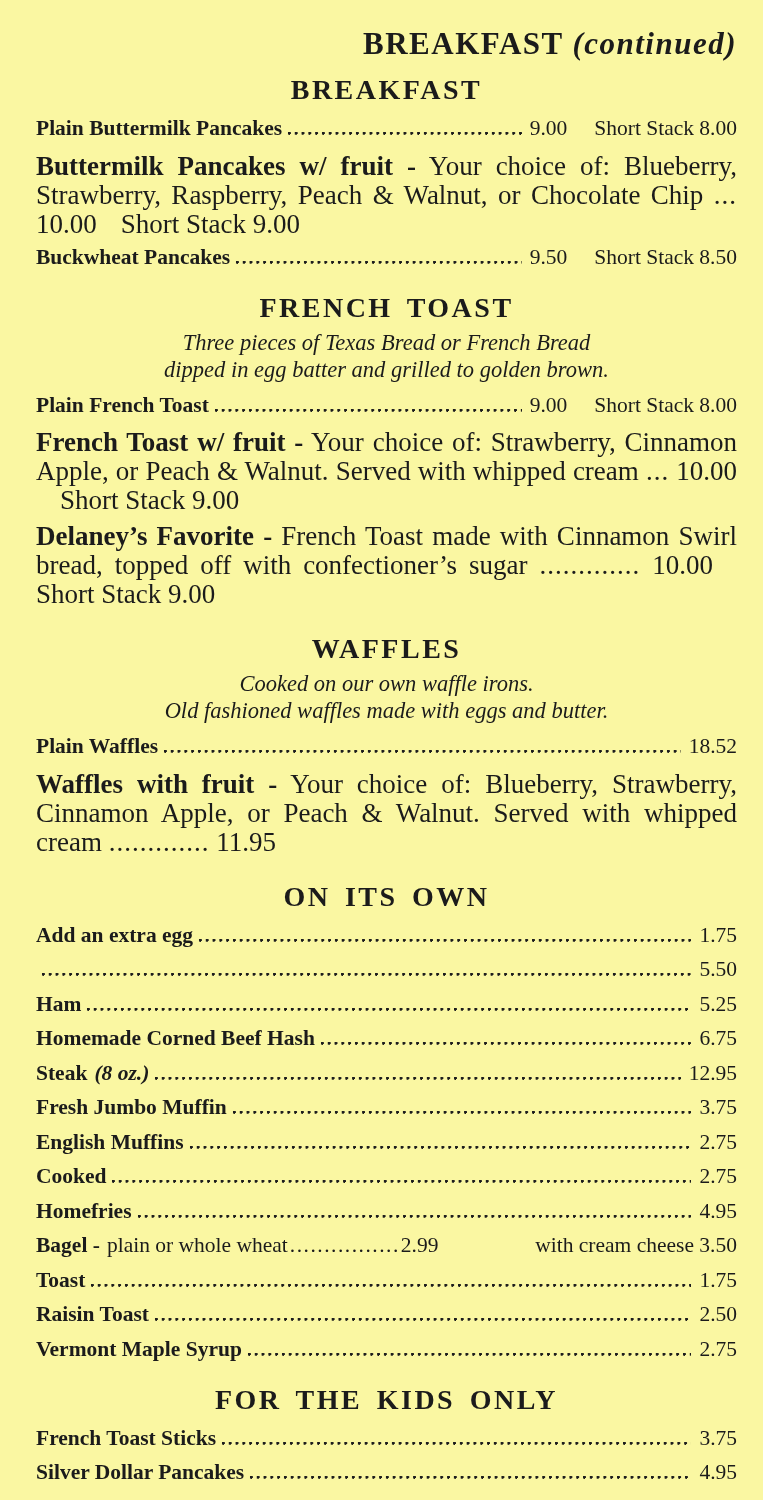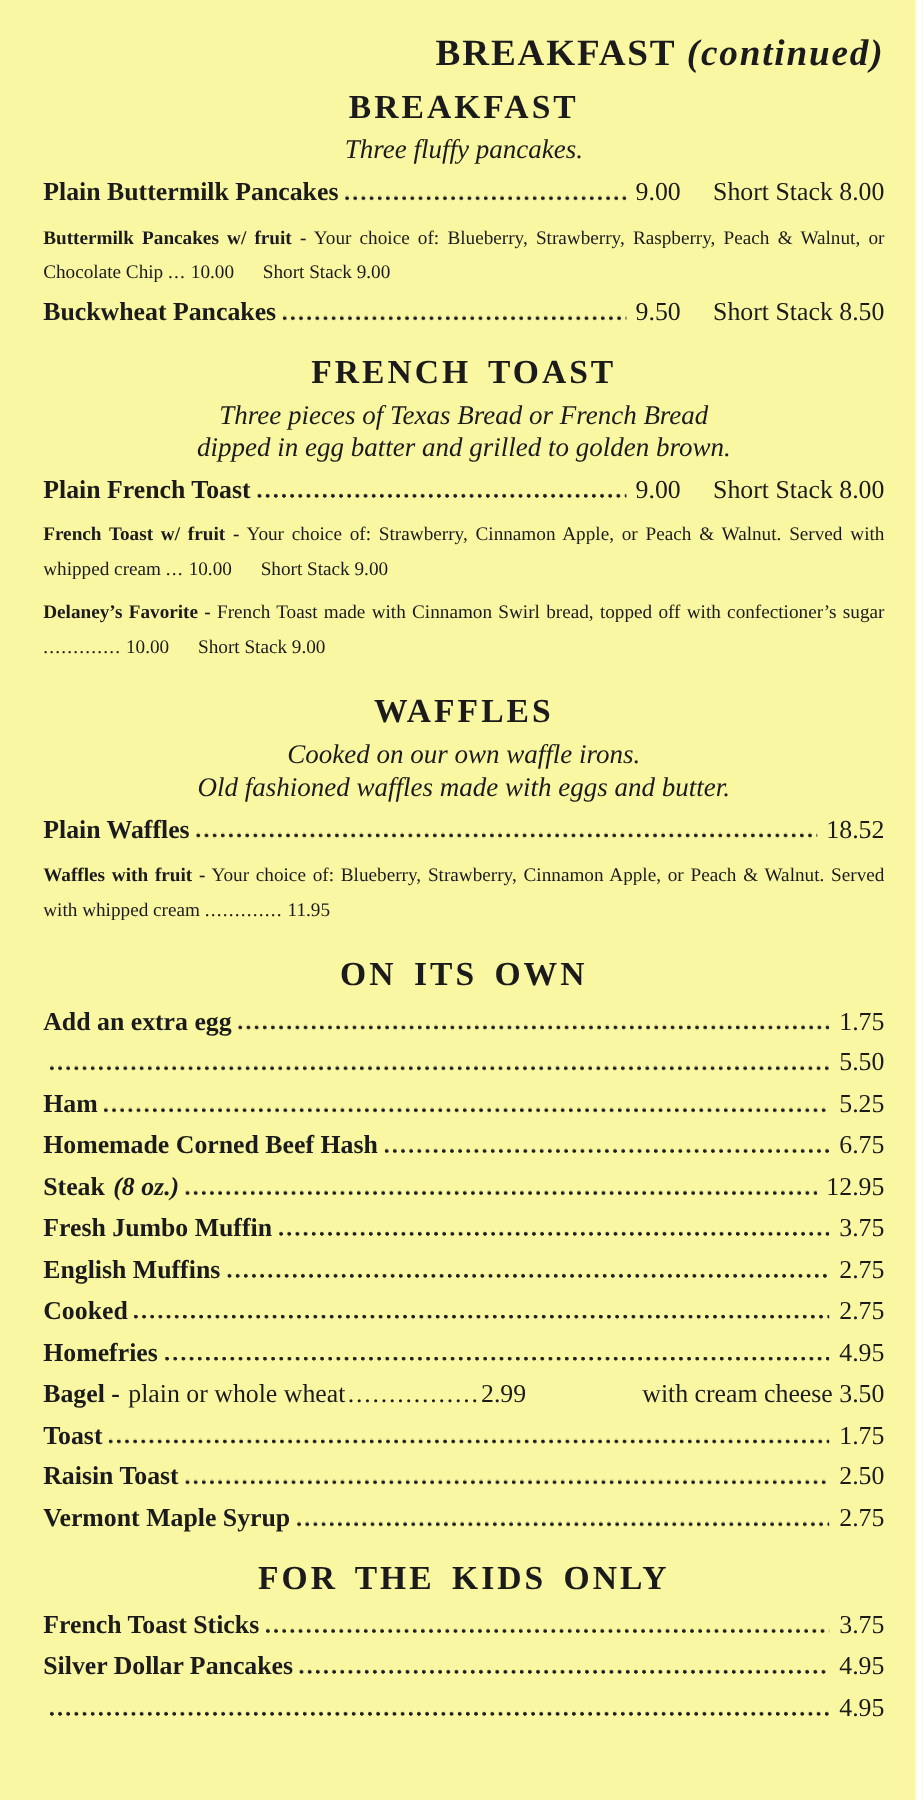--- a/index.html
+++ b/index.html
@@ -20,39 +20,38 @@
   .bdesc{margin-left:7px;white-space:nowrap;}
   .bdots{letter-spacing:1.5px;margin-left:2px;}
   .lead{flex:1 1 auto;min-width:14px;height:4px;margin:0 7px 0 5px;
         background:radial-gradient(circle at 2.2px 2.2px,#1c1c1c 1.35px,rgba(0,0,0,0) 1.7px);
         background-size:6.8px 4px;background-repeat:repeat-x;background-position:left bottom;}
   .spacer{flex:1 1 auto;}
   .pr{white-space:nowrap;}
   .row .pr{margin-left:1px;}
   .ex{white-space:nowrap;margin-left:27px;}
   .bex{white-space:nowrap;margin-left:8px;}
-  .wrapp{font-size:16px;line-height:29px;margin:0 0 7px 0;text-align:justify;}
+  .wrapp{font-size:27px;line-height:29px;margin:0 0 7px 0;text-align:justify;}
   .wrapp .nm{white-space:normal;}
   .igap{display:inline-block;width:24px;}
   .dots{letter-spacing:1px;}
 </style>
 </head>
 <body>
 
 <div class="page">
   <div class="scan-edge"></div>
 
   <div class="title">
     <span>BREAKFAST</span>
     <span class="cont">(continued)</span>
   </div>
 
   <div class="section first">
     <div class="heading">BREAKFAST</div>
-    <div class="subtitle">Three fluffy pancakes.</div>
     <div class="items">
       <div class="row">
         <span class="nm">Plain Buttermilk Pancakes</span>
         <span class="lead"></span>
         <span class="pr">9.00</span>
         <span class="ex">Short Stack 8.00</span>
       </div>
       <p class="wrapp">
         <span class="nm">Buttermilk Pancakes w/ fruit -</span>
         <span>Your choice of: Blueberry, Strawberry, Raspberry, Peach &amp; Walnut, or Chocolate Chip</span>

